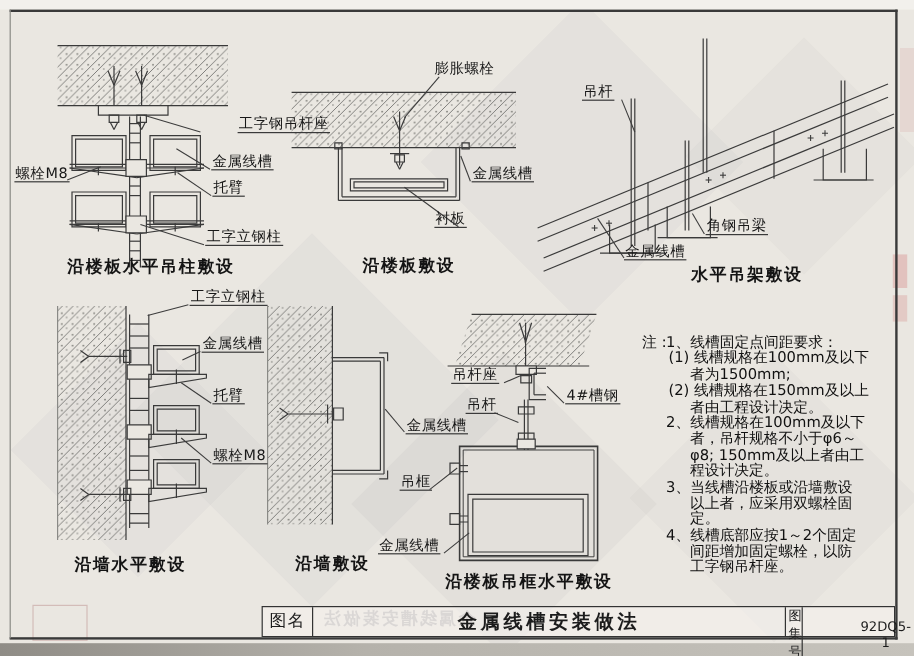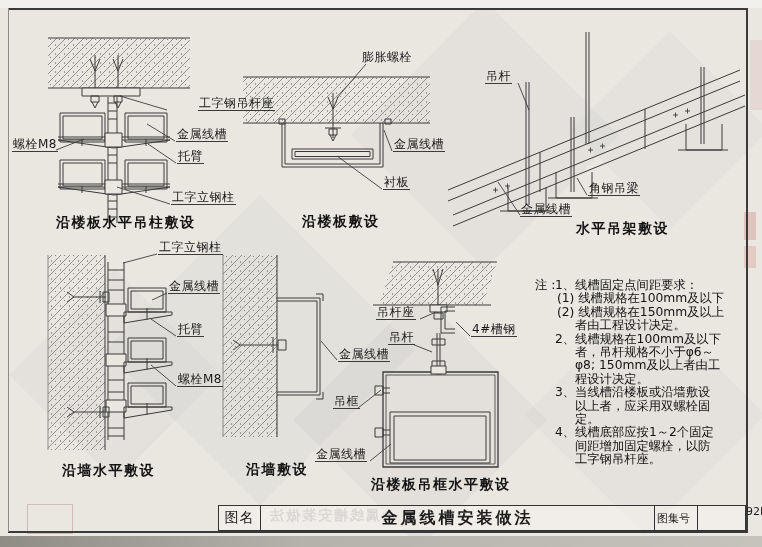--- a/index.html
+++ b/index.html
@@ -19,21 +19,21 @@
   .ind-a{padding-left:20px;}
   .ind-b{padding-left:22px;}
   .ind-c{padding-left:40px;}
   .tblock{position:absolute;left:218px;top:505px;width:528px;height:26px;border:1.2px solid #333;
           box-sizing:border-box;display:flex;background:rgba(245,243,238,.55);}
   .tcell{box-sizing:border-box;height:100%;}
   .tname{width:42px;border-right:1.2px solid #333;display:flex;align-items:center;justify-content:center;
          font-size:14px;letter-spacing:1px;}
   .ttitle{flex:1;display:flex;align-items:center;justify-content:center;font-size:16px;font-weight:bold;
           letter-spacing:3px;border-right:1.2px solid #333;}
-  .tright{width:90px;display:flex;font-size:11px;}
+  .tright{width:90px;display:flex;flex-direction:column;font-size:11px;}
   .trow{flex:1;display:flex;align-items:center;}
   .trow+.trow{border-top:1px solid #333;}
   .tl{width:40px;padding-left:2px;border-right:1px solid #333;height:100%;display:flex;align-items:center;}
   .tv{flex:1;text-align:center;margin-left:48px;}
   .bleed{position:absolute;left:246px;top:507px;width:150px;font-size:14px;font-weight:bold;
          color:rgba(105,100,112,.38);transform:scaleX(-1);letter-spacing:2px;filter:blur(.4px);}
 </style>
 </head>
 <body>
 
@@ -345,21 +345,21 @@
   </svg>
 
   <div class="lbl" style="left:12px;top:138px;">螺栓M8</div>
   <div class="lbl" style="left:167px;top:97px;margin-left:31px;">工字钢吊杆座</div>
   <div class="lbl" style="left:176px;top:128px;">金属线槽</div>
   <div class="lbl" style="left:177px;top:150px;">托臂</div>
   <div class="lbl" style="left:171px;top:191px;">工字立钢柱</div>
 
   <div class="lbl nou" style="left:361px;top:51px;">膨胀螺栓</div>
   <div class="lbl" style="left:393px;top:138px;">金属线槽</div>
-  <div class="lbl" style="left:383px;top:176px;">衬板</div>
+  <div class="lbl" style="left:362px;top:176px;">衬板</div>
 
   <div class="lbl" style="left:485px;top:70px;">吊杆</div>
   <div class="lbl" style="left:588px;top:182px;">角钢吊梁</div>
   <div class="lbl" style="left:520px;top:203px;">金属线槽</div>
 
   <div class="lbl" style="left:158px;top:241px;">工字立钢柱</div>
   <div class="lbl" style="left:168px;top:280px;">金属线槽</div>
   <div class="lbl" style="left:177px;top:323px;">托臂</div>
   <div class="lbl" style="left:177px;top:373px;">螺栓M8</div>
 
@@ -375,20 +375,21 @@
   <div class="cap" style="left:302px;top:213px;">沿楼板敷设</div>
   <div class="cap" style="left:576px;top:220px;">水平吊架敷设</div>
   <div class="cap" style="left:62px;top:462px;">沿墙水平敷设</div>
   <div class="cap" style="left:216px;top:461px;margin-left:30px;">沿墙敷设</div>
   <div class="cap" style="left:371px;top:476px;">沿楼板吊框水平敷设</div>
 
   <div class="notes">
     <span class="prefix">注：</span>
     <div class="nline ind-a">1、线槽固定点间距要求：</div>
     <div class="nline ind-b">(1) 线槽规格在100mm及以下</div>
+    <div class="nline ind-c">者为1500mm;</div>
     <div class="nline ind-b">(2) 线槽规格在150mm及以上</div>
     <div class="nline ind-c">者由工程设计决定。</div>
     <div class="nline ind-a">2、线槽规格在100mm及以下</div>
     <div class="nline ind-c">者，吊杆规格不小于φ6～</div>
     <div class="nline ind-c">φ8; 150mm及以上者由工</div>
     <div class="nline ind-c">程设计决定。</div>
     <div class="nline ind-a">3、当线槽沿楼板或沿墙敷设</div>
     <div class="nline ind-c">以上者，应采用双螺栓固</div>
     <div class="nline ind-c">定。</div>
     <div class="nline ind-a">4、线槽底部应按1～2个固定</div>

